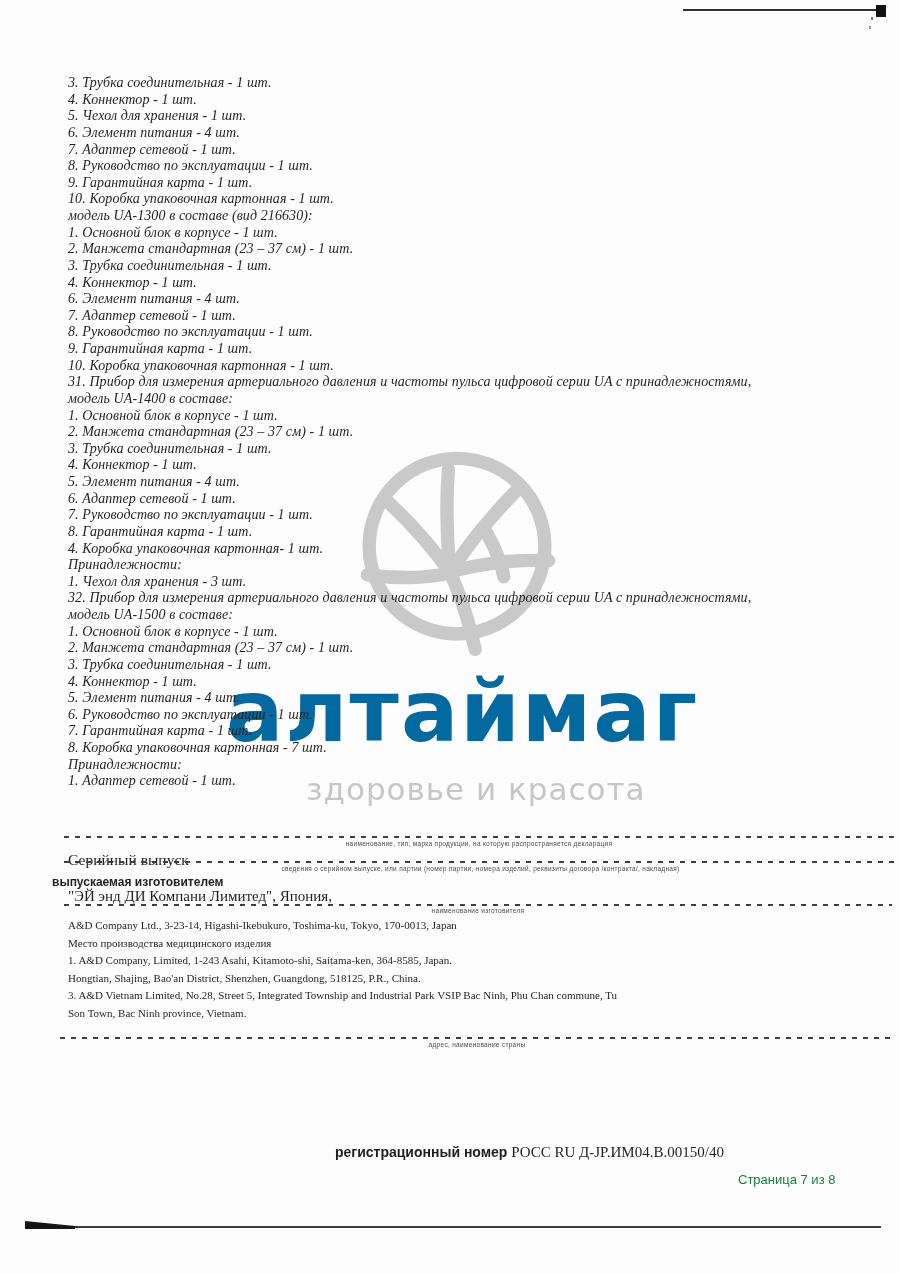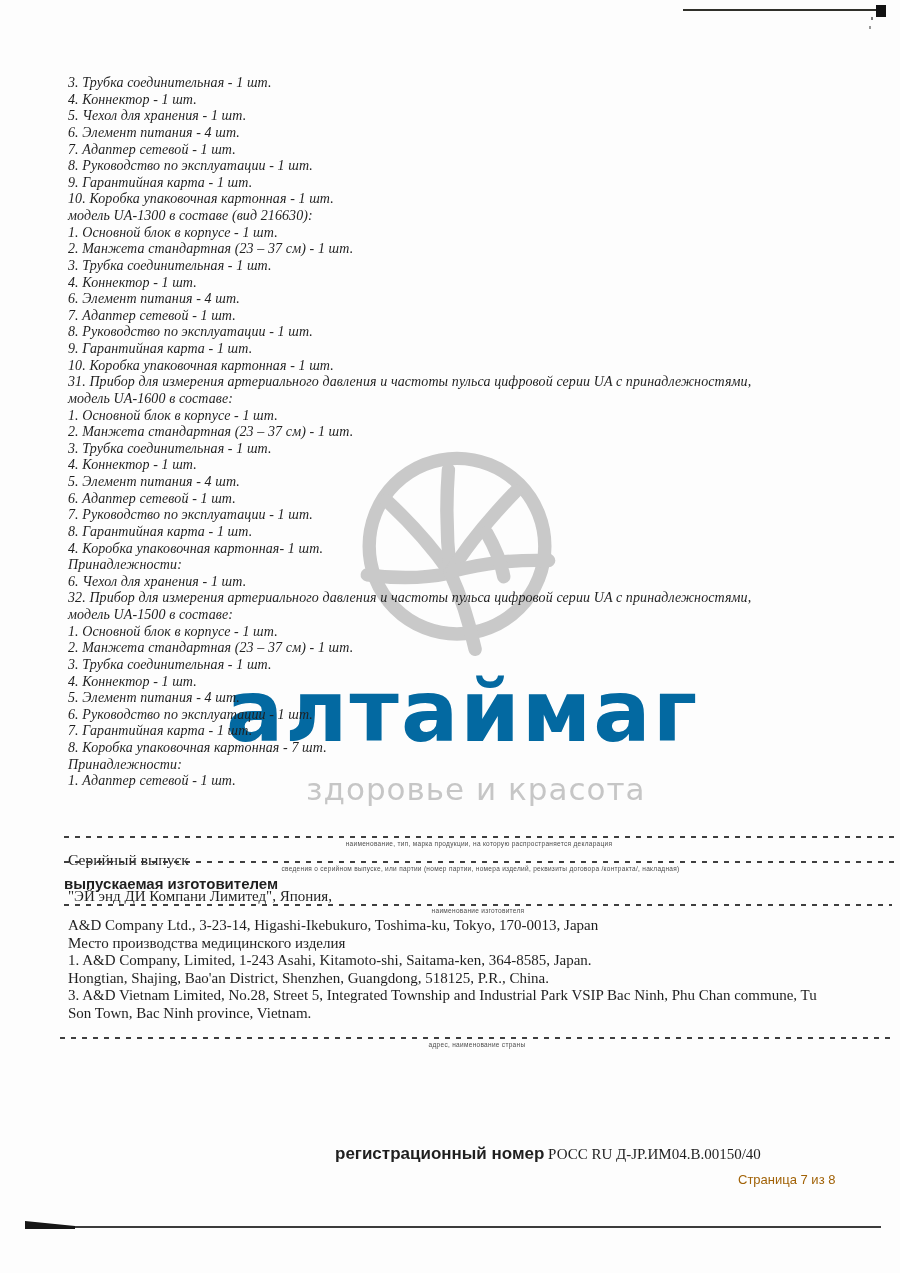--- a/index.html
+++ b/index.html
@@ -34,36 +34,36 @@
     height:2px;
     background:repeating-linear-gradient(90deg,#3f3f3f 0 5px,transparent 5px 11px);
   }
   .cap{
     font-family:"Liberation Sans", sans-serif;
     font-size:6.5px;line-height:8px;letter-spacing:0.3px;
     color:#4d4d4d;text-align:center;white-space:nowrap;overflow:hidden;
   }
   .serial{left:68px;top:851px;font-size:15.5px;}
   .issuedby{
-    left:64px;top:875px;
-    font-family:"Liberation Sans", sans-serif;font-weight:bold;font-size:15px;
+    left:52px;top:875px;
+    font-family:"Liberation Sans", sans-serif;font-weight:bold;font-size:12px;
   }
   .manu-ru{left:68px;top:888px;font-size:15px;}
   .manu-block{
     left:68px;top:917px;width:786px;
-    font-size:15px;line-height:17.5px;
+    font-size:11px;line-height:17.5px;
   }
   .manu-block div{white-space:nowrap;}
   .reg-line{left:335px;top:1144px;font-size:15px;white-space:nowrap;}
   .reg-label{
-    font-family:"Liberation Sans", sans-serif;font-weight:bold;font-size:17px;
+    font-family:"Liberation Sans", sans-serif;font-weight:bold;font-size:14px;
   }
   .page-num{
     left:738px;top:1172px;
-    font-family:"Liberation Sans", sans-serif;font-size:13px;color:#a16207;
+    font-family:"Liberation Sans", sans-serif;font-size:13px;color:#15803d;
   }
   
   .top-rule{left:683px;top:9px;width:196px;height:2px;background:#30302a;}
   .top-square{left:876px;top:5px;width:10px;height:12px;background:#121212;}
   .dot1{left:871px;top:17px;width:2px;height:3px;background:#777;}
   .dot2{left:869px;top:26px;width:2px;height:3px;background:#999;}
   .bottom-rule{left:25px;top:1226px;width:856px;height:2px;background:#3c3c3c;}
   .bottom-wedge{
     left:25px;top:1221px;width:50px;height:8px;background:#161616;
     clip-path:polygon(0 0,100% 62%,100% 100%,0 100%);
@@ -111,32 +111,32 @@
         <div>1. Основной блок в корпусе - 1 шт.</div>
         <div>2. Манжета стандартная (23 – 37 см) - 1 шт.</div>
         <div>3. Трубка соединительная - 1 шт.</div>
         <div>4. Коннектор - 1 шт.</div>
         <div>6. Элемент питания - 4 шт.</div>
         <div>7. Адаптер сетевой - 1 шт.</div>
         <div>8. Руководство по эксплуатации - 1 шт.</div>
         <div>9. Гарантийная карта - 1 шт.</div>
         <div>10. Коробка упаковочная картонная - 1 шт.</div>
         <div>31. Прибор для измерения артериального давления и частоты пульса цифровой серии UA с принадлежностями,</div>
-        <div>модель UA-1600 в составе:</div>
+        <div>модель UA-1400 в составе:</div>
         <div>1. Основной блок в корпусе - 1 шт.</div>
         <div>2. Манжета стандартная (23 – 37 см) - 1 шт.</div>
         <div>3. Трубка соединительная - 1 шт.</div>
         <div>4. Коннектор - 1 шт.</div>
         <div>5. Элемент питания - 4 шт.</div>
         <div>6. Адаптер сетевой - 1 шт.</div>
         <div>7. Руководство по эксплуатации - 1 шт.</div>
         <div>8. Гарантийная карта - 1 шт.</div>
         <div>4. Коробка упаковочная картонная- 1 шт.</div>
         <div>Принадлежности:</div>
-        <div>6. Чехол для хранения - 1 шт.</div>
+        <div>1. Чехол для хранения - 3 шт.</div>
         <div>32. Прибор для измерения артериального давления и частоты пульса цифровой серии UA с принадлежностями,</div>
         <div>модель UA-1500 в составе:</div>
         <div>1. Основной блок в корпусе - 1 шт.</div>
         <div>2. Манжета стандартная (23 – 37 см) - 1 шт.</div>
         <div>3. Трубка соединительная - 1 шт.</div>
         <div>4. Коннектор - 1 шт.</div>
         <div>5. Элемент питания - 4 шт.</div>
         <div>6. Руководство по эксплуатации - 1 шт.</div>
         <div>7. Гарантийная карта - 1 шт.</div>
         <div>8. Коробка упаковочная картонная - 7 шт.</div>

